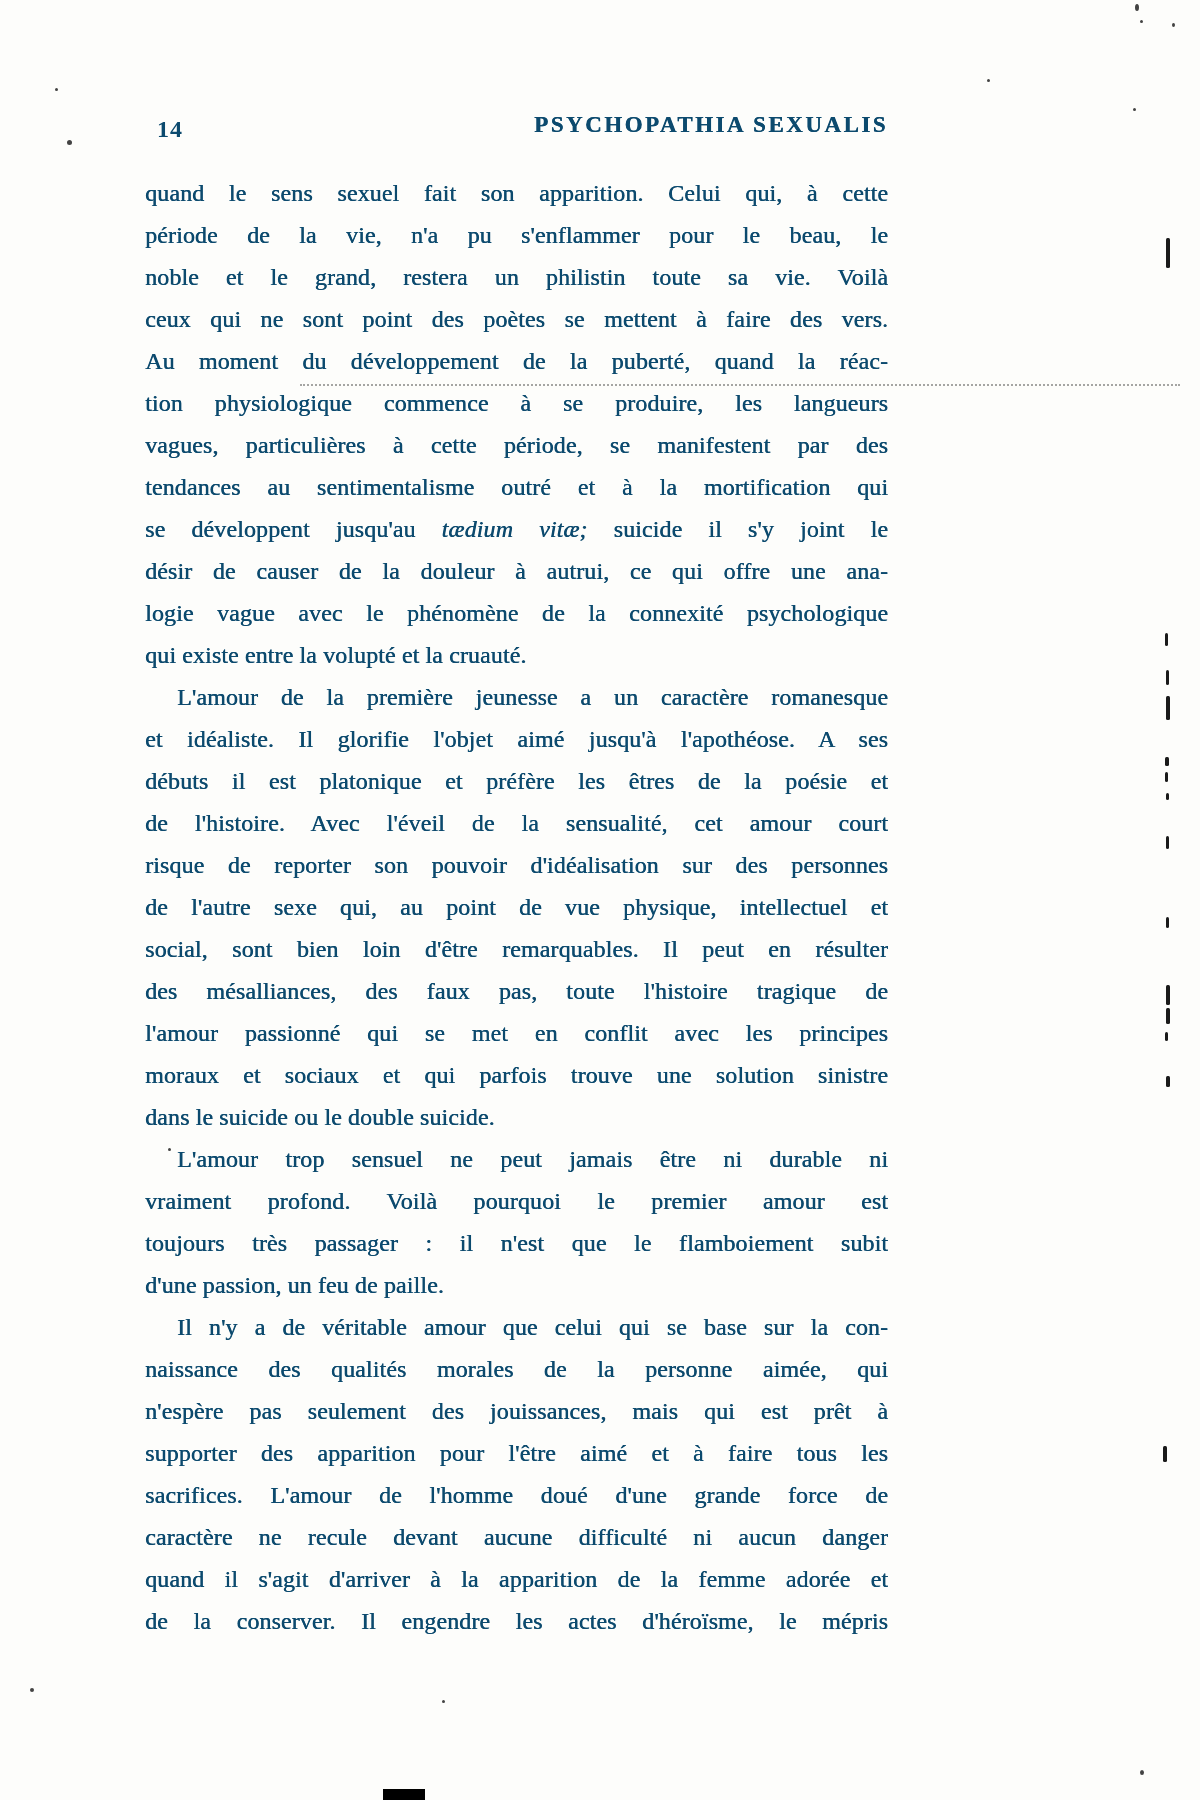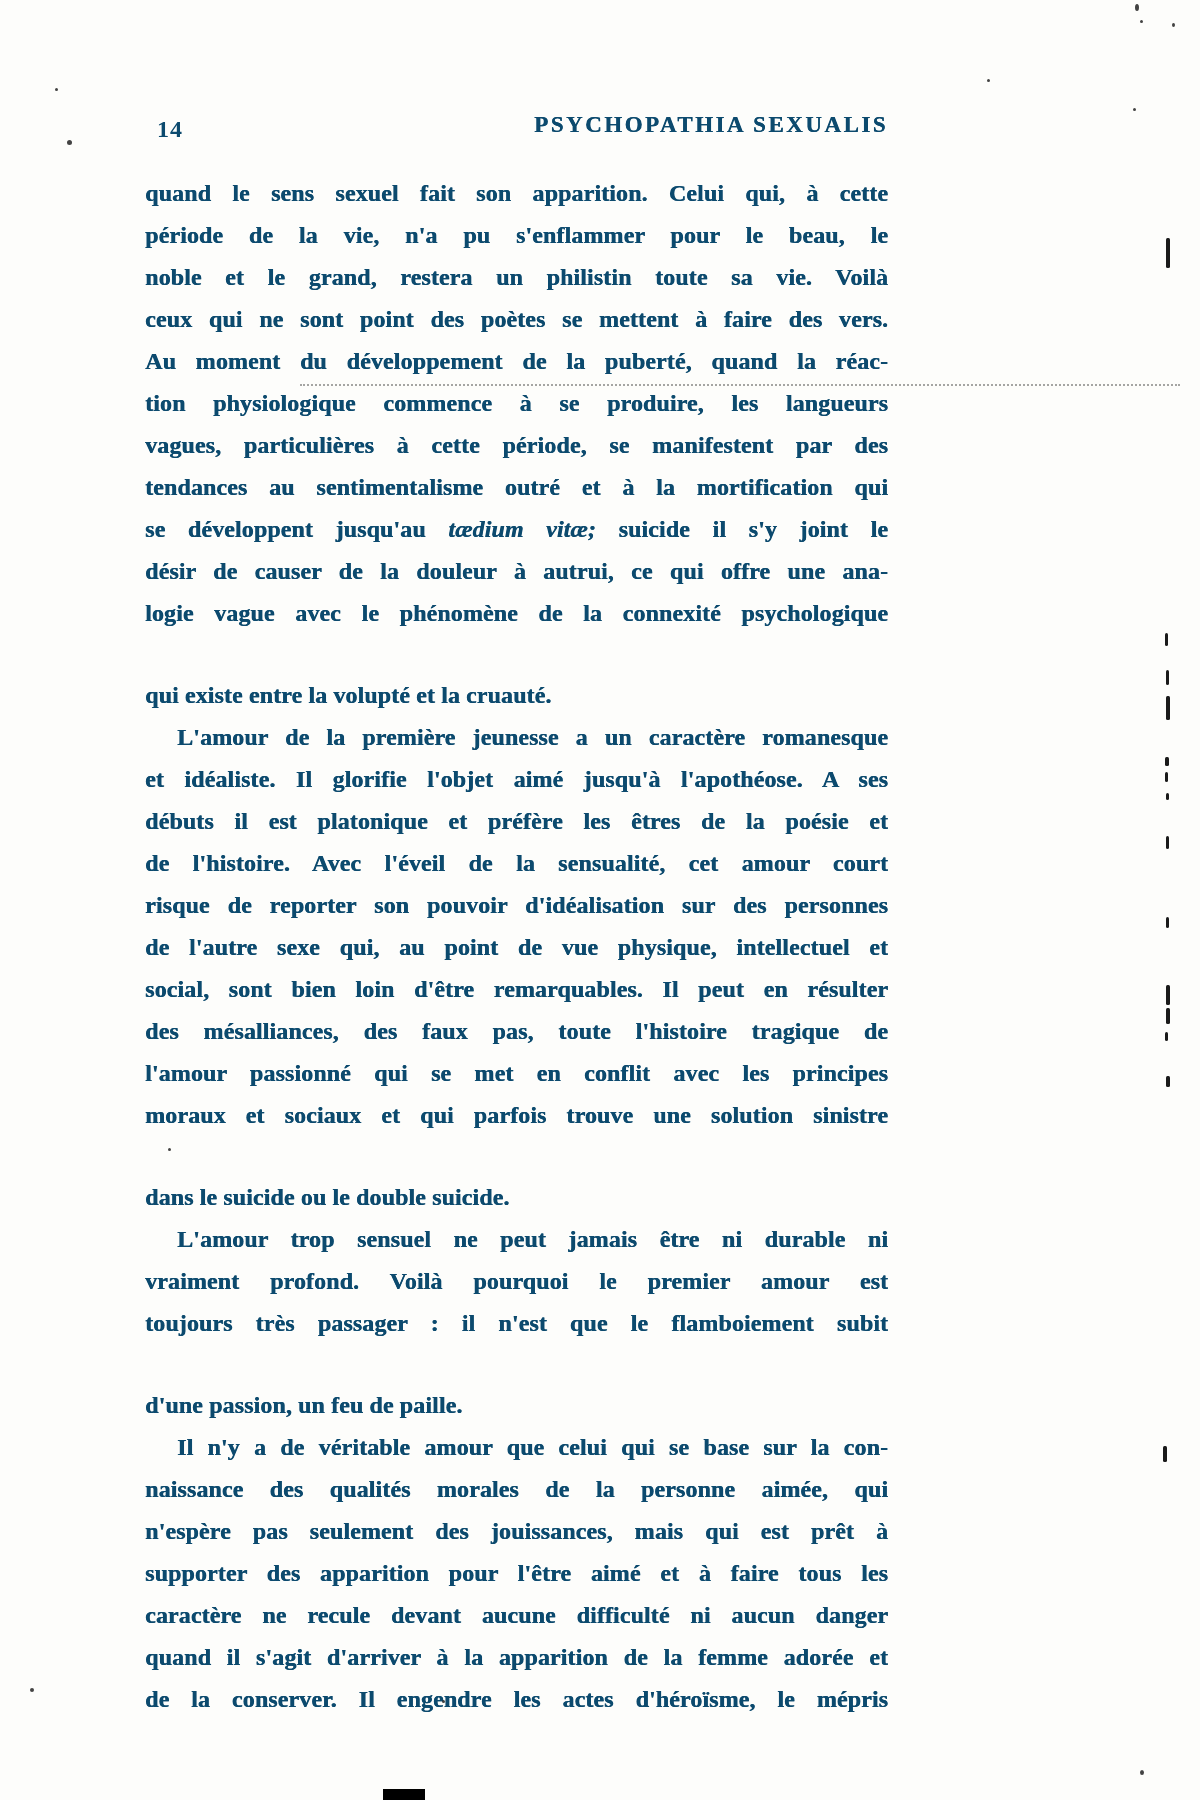--- a/index.html
+++ b/index.html
@@ -33,30 +33,30 @@
     padding-top:2px;
     text-shadow:0.4px 0 0 currentColor;
   }
   .body-text{
     position:absolute;
     top:172px;left:145px;width:743px;
   }
   .line{
     height:42px;
     line-height:42px;
-    font-weight:bold;
+    font-weight:normal;
     font-size:24px;
     text-align:justify;
     text-align-last:justify;
     white-space:normal;
     overflow:hidden;
     text-shadow:0.45px 0 0 currentColor;
     letter-spacing:0.1px;
   }
-  .line.flush{ text-align-last:left;margin-top:40px; }
+  .line.flush{ text-align-last:left; }
   .line.indent{ text-indent:32px; }
   .line em{ font-style:italic; }
   .ink-mark{
     position:absolute;
     background:#1a1a1a;
     border-radius:1.5px;
   }
   .speck{
     position:absolute;
     background:#222;
@@ -107,20 +107,21 @@
       <div class="line"><span>moraux et sociaux et qui parfois trouve une solution sinistre</span></div>
       <div class="line flush"><span>dans le suicide ou le double suicide.</span></div>
       <div class="line indent"><span>L'amour trop sensuel ne peut jamais être ni durable ni</span></div>
       <div class="line"><span>vraiment profond. Voilà pourquoi le premier amour est</span></div>
       <div class="line"><span>toujours très passager : il n'est que le flamboiement subit</span></div>
       <div class="line flush"><span>d'une passion, un feu de paille.</span></div>
       <div class="line indent"><span>Il n'y a de véritable amour que celui qui se base sur la con-</span></div>
       <div class="line"><span>naissance des qualités morales de la personne aimée, qui</span></div>
       <div class="line"><span>n'espère pas seulement des jouissances, mais qui est prêt à</span></div>
       <div class="line"><span>supporter des apparition pour l'être aimé et à faire tous les</span></div>
+      <div class="line"><span>sacrifices. L'amour de l'homme doué d'une grande force de</span></div>
       <div class="line"><span>caractère ne recule devant aucune difficulté ni aucun danger</span></div>
       <div class="line"><span>quand il s'agit d'arriver à la apparition de la femme adorée et</span></div>
       <div class="line"><span>de la conserver. Il engendre les actes d'héroïsme, le mépris</span></div>
     </div>
 
 <div class="ink-mark" style="left: 1166px; top: 238px; width: 4px; height: 30px;"></div>
     <div class="ink-mark" style="left: 1165px; top: 633px; width: 3px; height: 13px;"></div>
     <div class="ink-mark" style="left: 1166px; top: 670px; width: 3px; height: 15px;"></div>
     <div class="ink-mark" style="left: 1166px; top: 696px; width: 4px; height: 24px;"></div>
     <div class="ink-mark" style="left: 1165px; top: 757px; width: 4px; height: 9px;"></div>

